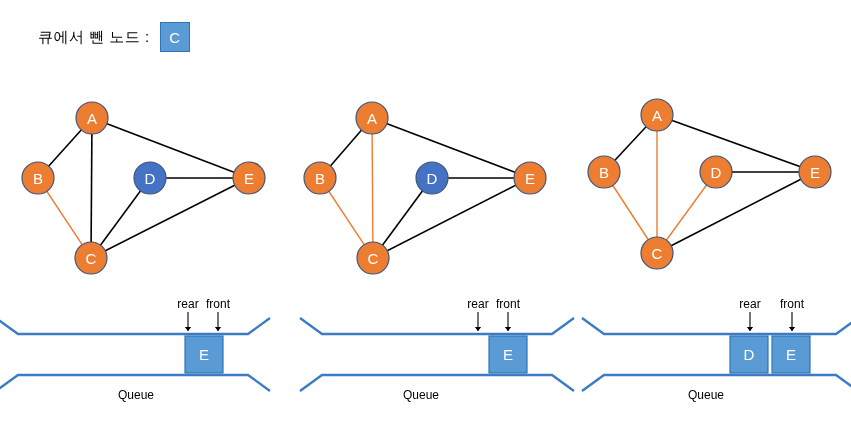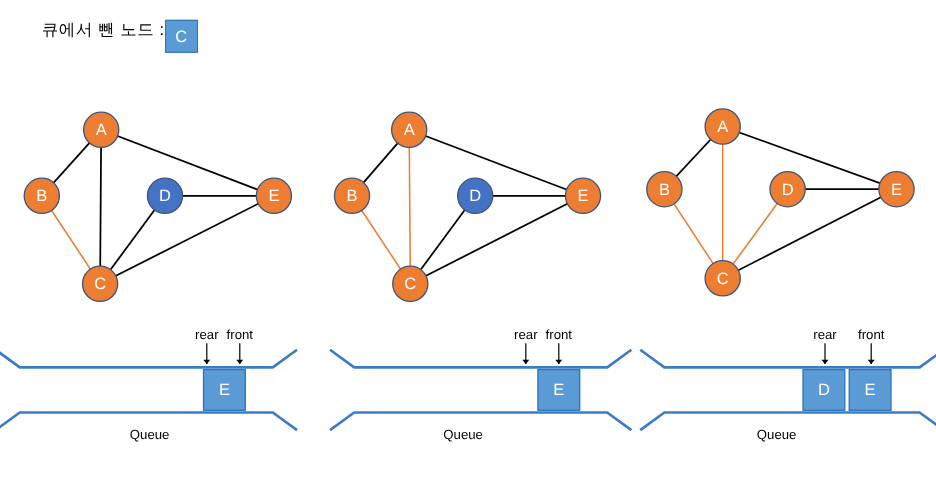--- a/index.html
+++ b/index.html
@@ -19,20 +19,22 @@
     left: 0; top: 0;
     width: 851px;
     height: 440px;
   }
   .title-row {
     position: absolute;
     left: 38px;
     top: 18px;
     height: 38px;
     display: flex;
+    align-items: center;
+    gap: 10px;
   }
   .title-text {
     font-size: 15px;
     color: #000000;
     letter-spacing: 0.5px;
     white-space: nowrap;
   }
   .title-chip {
     width: 30px;
     height: 30px;

